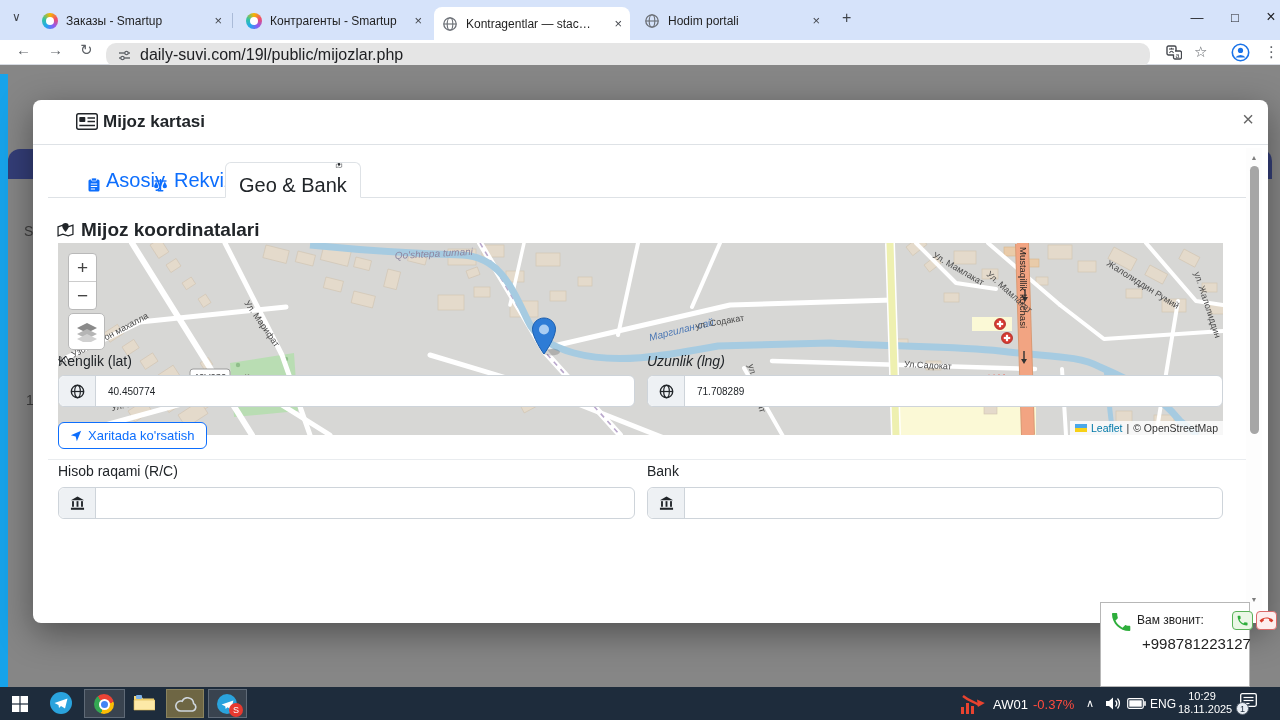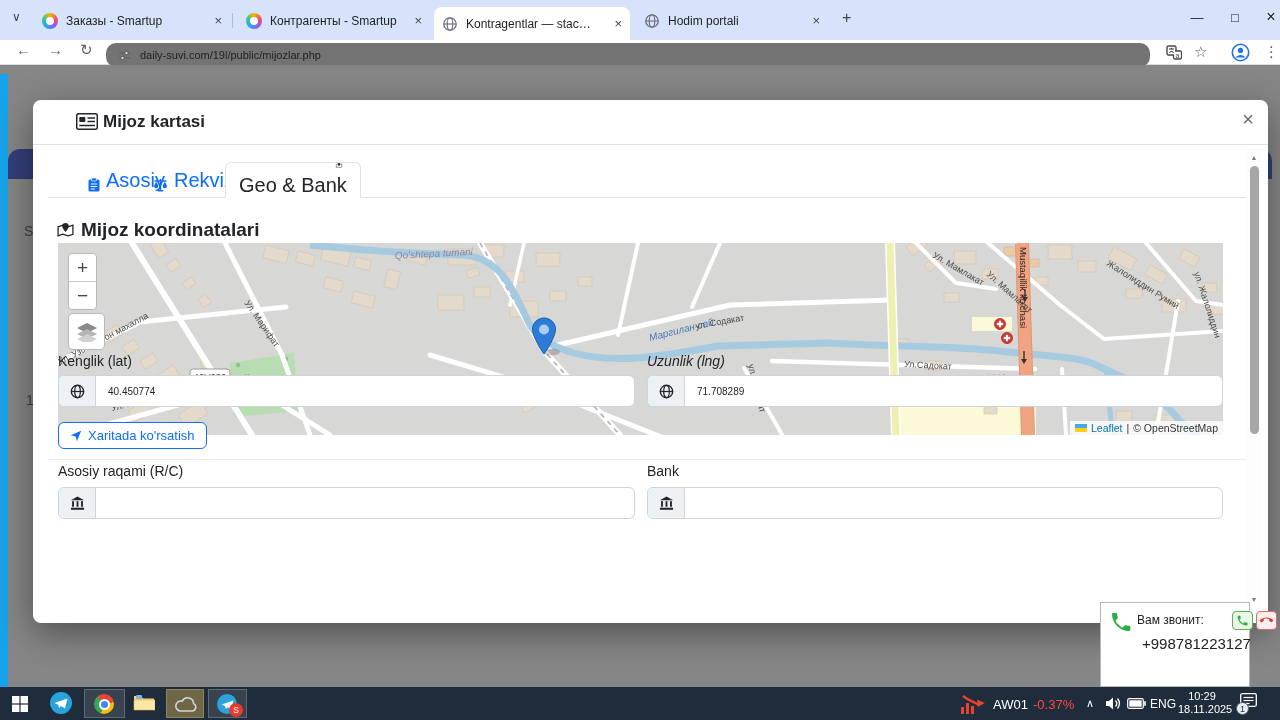--- a/index.html
+++ b/index.html
@@ -20,22 +20,22 @@
      background:conic-gradient(#f7b500,#ef4b6e,#8b5cf6,#22a7f0,#35c4a0,#f7b500);}
   .smfav::after{content:"";position:absolute;inset:4px;background:#fff;border-radius:50%;}
   .winbtn{position:absolute;top:0;width:30px;height:34px;display:flex;align-items:center;
      justify-content:center;font-size:13px;color:#202124;}
 
   
   .toolbar{position:absolute;left:0;top:40px;width:1280px;height:25px;background:#ffffff;
      border-bottom:1px solid #d7dbe2;}
   .navic{position:absolute;top:1px;font-size:15px;color:#5f6368;}
   .omnibox{position:absolute;left:106px;top:3px;width:1044px;height:20px;border-radius:10px;
-     background:#737373;display:flex;align-items:center;gap:9px;padding:12px 12px;
-     font-size:11px;color:#202124;}
+     background:#e5e5e5;display:flex;align-items:center;gap:9px;padding:12px 12px;
+     font-size:16px;color:#202124;}
 
   
   .overlay{position:absolute;left:0;top:65px;width:1280px;height:622px;background:#868686;}
   .bgnav{position:absolute;left:8px;top:84px;width:1264px;height:30px;
      background:#343e78;border-radius:12px 12px 0 0;}
   .edgestrip{position:absolute;left:0;top:74px;width:8px;height:613px;background:#17a3ea;}
   .hint{position:absolute;color:#3e3e3e;font-size:14px;}
 
   
   .modal{position:absolute;left:33px;top:100px;width:1235px;height:523px;background:#fff;
@@ -417,21 +417,21 @@
 
       <div class="mapbtn">
         <svg width="12" height="12" viewBox="0 0 14 14">
           <path d="M13 1 L1 6.2 L6.6 7.6 L8 13 Z" fill="#0d6efd"></path>
         </svg>
         <span>Xaritada ko'rsatish</span>
       </div>
 
       <div class="hr"></div>
 
-      <div class="flabel" style="left:25px;top:318px;">Asosiy raqami (R/C)</div>
+      <div class="flabel" style="left:25px;top:318px;">Hisob raqami (R/C)</div>
       <div class="flabel" style="left:614px;top:318px;">Bank</div>
       <div class="igroup" style="left:25px;top:342px;width:577px;">
         <div class="iprefix">
           <svg width="15" height="15" viewBox="0 0 16 16">
               <path d="M8 0.5 L15 4.5 H1 Z" fill="#212529"></path>
               <rect x="2.2" y="5.5" width="2" height="6" fill="#212529"></rect>
               <rect x="7" y="5.5" width="2" height="6" fill="#212529"></rect>
               <rect x="11.8" y="5.5" width="2" height="6" fill="#212529"></rect>
               <rect x="1" y="12.5" width="14" height="2.2" fill="#212529"></rect>
             </svg>

